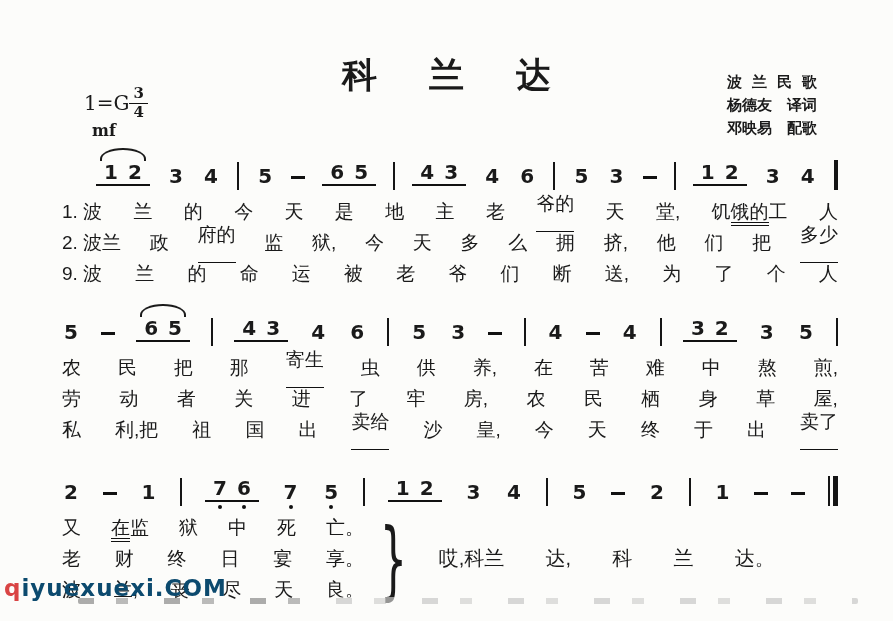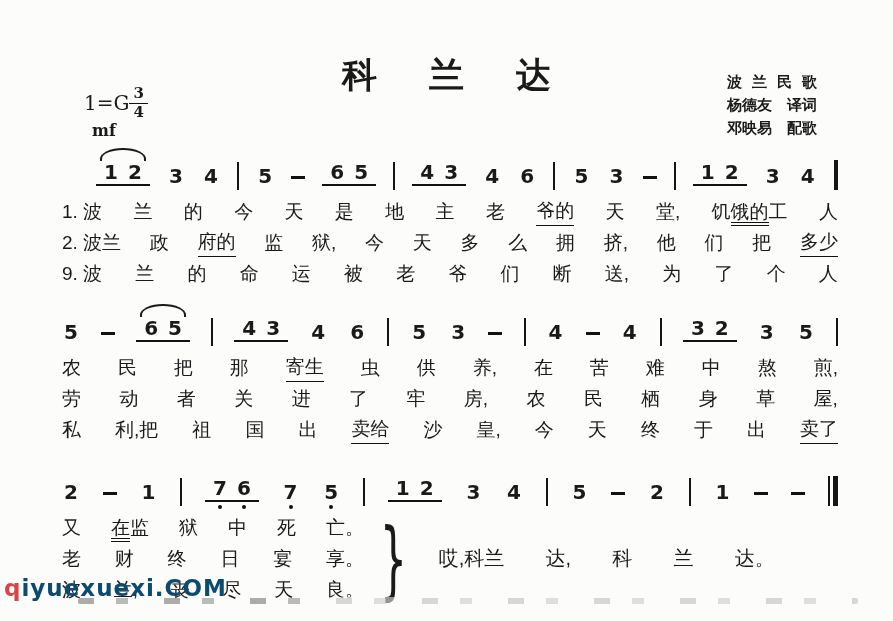--- a/index.html
+++ b/index.html
@@ -44,21 +44,21 @@
   .finalbar .thin{width:2px;height:30px;background:#151515;}
   .finalbar .thick{width:5px;height:30px;background:#151515;}
   .dot{position:absolute;left:50%;bottom:-7px;transform:translateX(-50%);
        width:4px;height:4px;background:#111;border-radius:50%;}
   .group .dot{bottom:-11px;}
 
   
   .lyric-row{display:flex;justify-content:space-between;align-items:center;
              font-size:19px;height:31px;white-space:nowrap;}
   .seg{white-space:nowrap;}
-  .u1{border-bottom:1.5px solid #111;padding-bottom:1px;}
+  .u1{border-bottom:1.5px solid #111;padding-bottom:14px;}
   .u2{border-bottom:4px double #111;padding-bottom:0;}
 
   
   .sys3-lyrics{display:flex;align-items:center;}
   .sys3-left{width:302px;display:flex;flex-direction:column;}
   .brace{font-family:"DejaVu Sans",sans-serif;font-size:86px;line-height:86px;
          transform:scaleX(0.5);margin:0 0 0 2px;color:#1a1a1a;}
   .refrain{width:336px;display:flex;justify-content:space-between;
            align-items:baseline;font-size:20px;margin-left:18px;}
 

